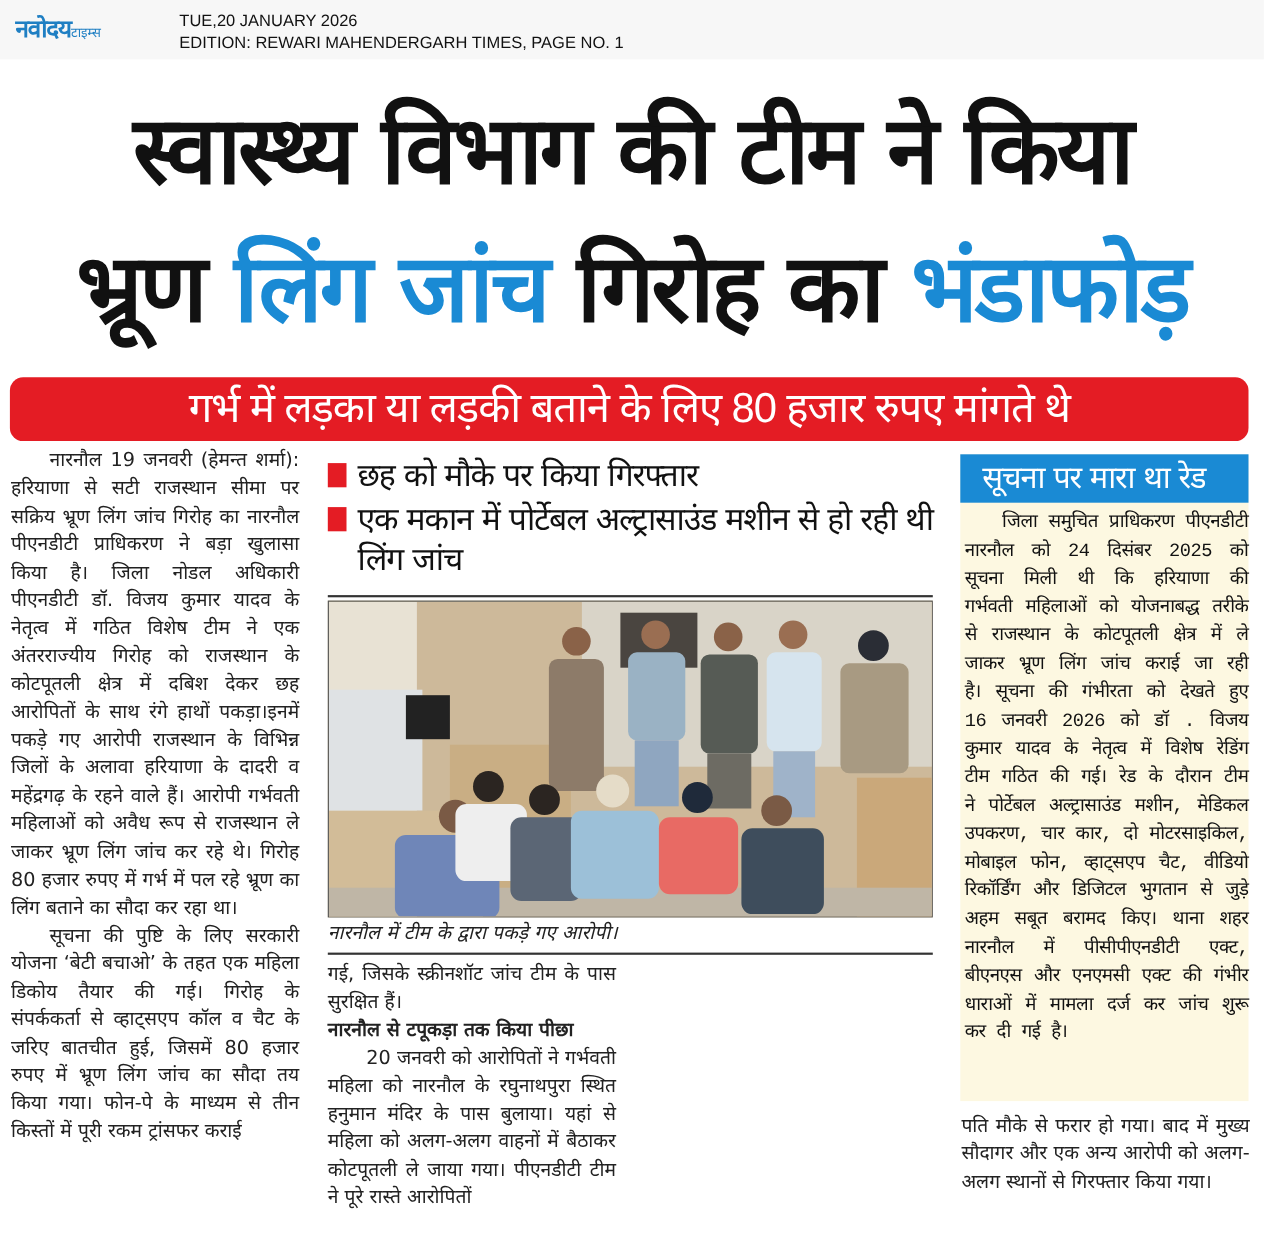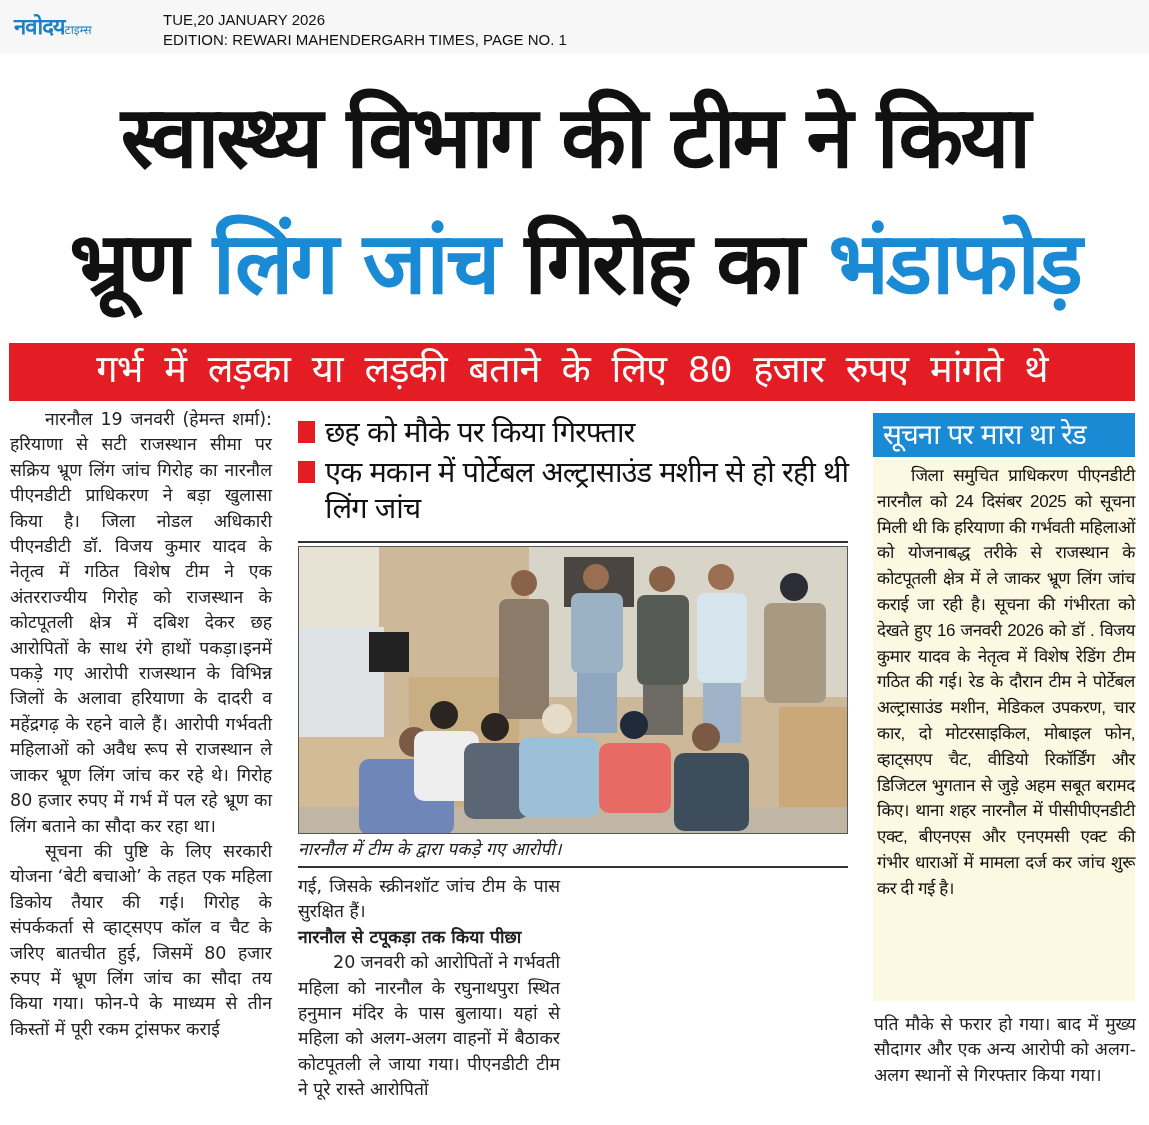--- a/index.html
+++ b/index.html
@@ -10,43 +10,43 @@
   .logo { position: absolute; left: 14px; top: 10px; font-family: "DejaVu Sans", sans-serif; font-weight: bold; color: #1f7fc3; }
   .logo .big { font-size: 22px; letter-spacing: -1px; }
   .logo .small { font-size: 12px; font-weight: normal; }
   .meta { position: absolute; left: 163px; top: 10px; font-family: "Liberation Sans", sans-serif; font-size: 15px; line-height: 20px; color: #111; }
 
   .headline { position: absolute; left: 0; width: 1149px; text-align: center; font-family: "DejaVu Sans", sans-serif; font-weight: bold; letter-spacing: -3px; }
   .h1 { top: 82px; font-size: 86px; line-height: 110px; color: #111; transform: scaleX(0.98); }
   .h2 { top: 208px; font-size: 86px; line-height: 110px; color: #111; }
   .h2 .blue { color: #1a8ad4; }
 
-  .redbar { position: absolute; left: 9px; top: 343px; width: 1126px; height: 58px; background: #e41c24; color: #fff; text-align: center; font-family: Liberation Mono, monospace; font-size: 38px; line-height: 58px; letter-spacing: -1px; }
+  .redbar { position: absolute; left: 9px; top: 343px; width: 1126px; height: 58px; background: #e41c24; color: #fff; text-align: center; font-family: Liberation Sans, sans-serif; font-size: 38px; line-height: 58px; letter-spacing: -1px; border-radius: 12px; }
 
   .col { position: absolute; font-family: "DejaVu Sans", sans-serif; font-size: 17.5px; line-height: 25.4px; color: #222; text-align: justify; }
   .col p { text-indent: 0; }
   .col p.ind { text-indent: 2em; }
   .col1 { left: 10px; top: 407px; width: 262px; }
   .col2 { left: 298px; top: 874px; width: 262px; }
   .col3 { left: 586px; top: 874px; width: 262px; }
   .col4 { left: 874px; top: 1012px; width: 262px; }
 
   .subhead { font-weight: bold; text-align: left; }
 
   .bullets { position: absolute; left: 298px; top: 414px; width: 560px; font-family: "DejaVu Sans", sans-serif; font-weight: normal; font-size: 29px; line-height: 36px; color: #111; letter-spacing: -1px; }
   .bullet { display: flex; align-items: flex-start; margin-bottom: 4px; }
   .bullet .sq { flex: none; width: 17px; height: 22px; background: #e41c24; margin: 7px 10px 0 0; }
   .rule { position: absolute; left: 298px; width: 550px; height: 2px; background: #333; }
 
   .photo { position: absolute; left: 298px; top: 546px; width: 550px; height: 288px; border: 1px solid #555; overflow: hidden; background: #d8c8a8; }
   .caption { position: absolute; left: 298px; top: 836px; width: 550px; font-family: "DejaVu Sans", sans-serif; font-style: italic; font-size: 17.5px; line-height: 26px; color: #222; }
 
   .box { position: absolute; left: 873px; top: 413px; width: 262px; height: 588px; background: #fdf8e1; }
-  .box-head { height: 44px; background: #1a8ad4; color: #fff; font-family: "DejaVu Sans", sans-serif; font-size: 28px; line-height: 44px; padding-left: 10px; letter-spacing: -1px; }
-  .box-body { padding: 6px 0 0 4px; font-family: Liberation Sans, sans-serif; font-size: 17px; line-height: 25.8px; color: #111; text-align: justify; letter-spacing: -0.4px; }
+  .box-head { height: 44px; background: #1a8ad4; color: #fff; font-family: "DejaVu Sans", sans-serif; font-size: 28px; line-height: 44px; padding-left: 20px; letter-spacing: -1px; }
+  .box-body { padding: 6px 0 0 4px; font-family: Liberation Mono, monospace; font-size: 17px; line-height: 25.8px; color: #111; text-align: justify; letter-spacing: -0.4px; }
   .box-body p { text-indent: 2em; }
 </style>
 </head>
 <body>
 
 <div class="topbar">
   <div class="logo">
     <span class="big">नवोदय</span><span class="small">टाइम्स</span>
   </div>
   <div class="meta">

